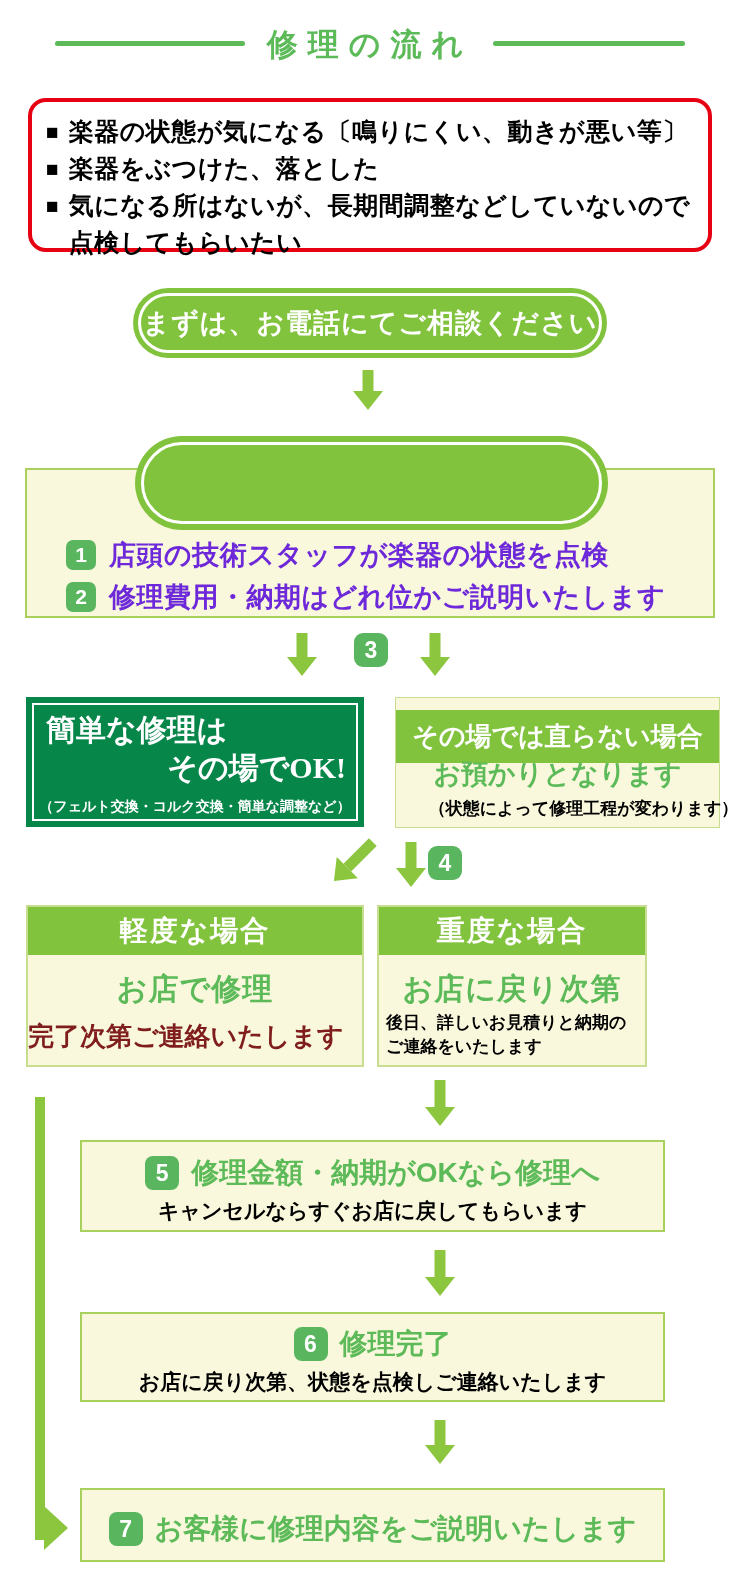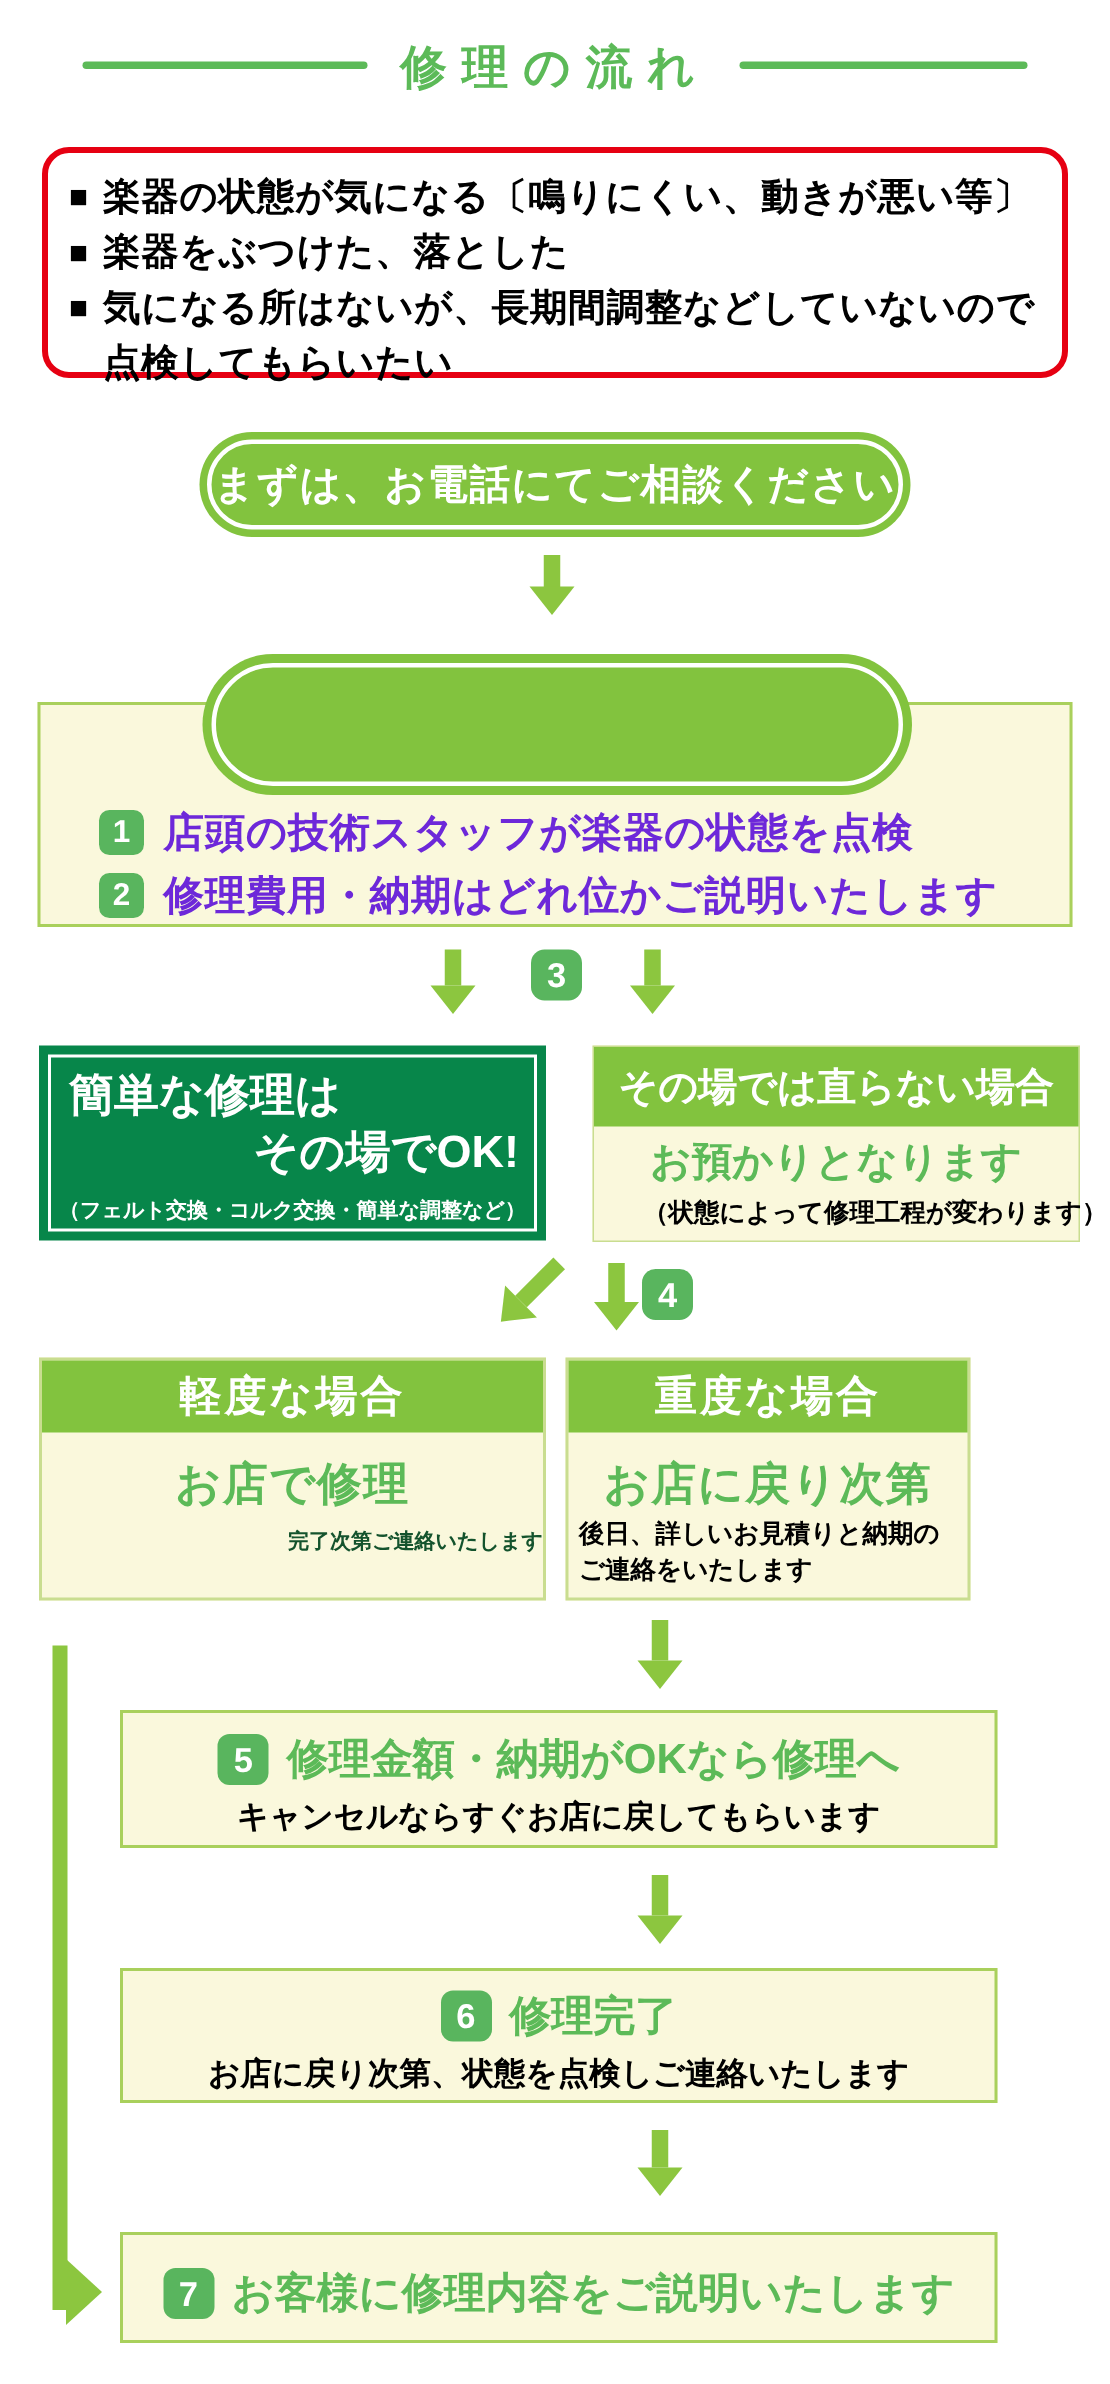--- a/index.html
+++ b/index.html
@@ -46,41 +46,41 @@
   .badge.lone{position:absolute;width:34px;height:34px;font-size:23px;border-radius:9px;}
 
   
   .visit-box{position:absolute;left:25px;top:468px;width:690px;height:150px;
     background:var(--cream);border:2px solid var(--bstrong);}
   .step-row{position:absolute;left:66px;width:620px;height:34px;display:flex;align-items:center;}
   .step-row .badge{width:30px;height:30px;font-size:21px;margin-right:13px;border-radius:7px;}
   .step-row .stext{color:#6d28d9;font-size:27px;letter-spacing:0.5px;white-space:nowrap;}
 
   
-  .onspot{position:absolute;left:26px;top:697px;width:338px;height:130px;background:var(--dark);color:#fff;}
+  .onspot{position:absolute;left:26px;top:697px;width:338px;height:130px;background:var(--dark);color:#fff;font-family:Liberation Serif, serif;}
   .onspot .ring{position:absolute;inset:6px;border:2px solid #fff;}
   .onspot .l1{position:absolute;left:20px;top:13px;font-size:30px;}
   .onspot .l2{position:absolute;right:18px;top:51px;font-size:30px;}
   .onspot .note{position:absolute;left:0;right:0;bottom:11px;text-align:center;font-size:14px;letter-spacing:0;}
 
   
   .case-box{position:absolute;background:var(--cream);}
   .case-head{position:absolute;left:0;top:0;width:100%;background:var(--accent);
     color:#fff;text-align:center;}
   .nf-box{left:395px;top:697px;width:325px;height:131px;border:1px solid var(--bsoft);}
-  .nf-box .case-head{height:53px;font-size:26px;line-height:53px;}
+  .nf-box .case-head{height:53px;font-size:26px;line-height:53px;margin-top:12px;}
   .nf-main{position:absolute;left:0;width:100%;top:58px;text-align:center;color:var(--gtext);font-size:27px;}
   .nf-note{position:absolute;left:0;width:100%;bottom:7px;text-align:center;color:#000;font-size:17px;margin-left:26px;}
 
   .col-box{top:905px;height:162px;border:2px solid var(--bsoft);}
   .col-box .case-head{height:48px;font-size:28px;line-height:48px;letter-spacing:2px;}
   .light-box{left:26px;width:338px;}
   .heavy-box{left:377px;width:270px;}
   .col-main{position:absolute;left:0;width:100%;top:62px;text-align:center;color:var(--gtext);font-size:30px;letter-spacing:1px;}
-  .light-note{position:absolute;left:0;width:100%;top:112px;text-align:right;color:#14532d;font-size:14px;}
+  .light-note{position:absolute;left:0;width:100%;top:112px;text-align:left;color:#7f1d1d;font-size:26px;}
   .heavy-note{position:absolute;left:7px;right:5px;top:104px;color:#000;font-size:17px;line-height:24px;letter-spacing:0;}
 
   
   .step-box{position:absolute;left:80px;width:585px;background:var(--cream);border:2px solid var(--bstrong);}
   .sb-title{position:absolute;left:0;width:100%;display:flex;align-items:center;justify-content:center;gap:12px;
     color:var(--gtext);font-size:28px;}
   .sb-title .badge{width:34px;height:34px;font-size:23px;border-radius:8px;color:#fff;}
   .sb-note{position:absolute;left:0;width:100%;text-align:center;color:#000;font-size:21px;}
 
   

